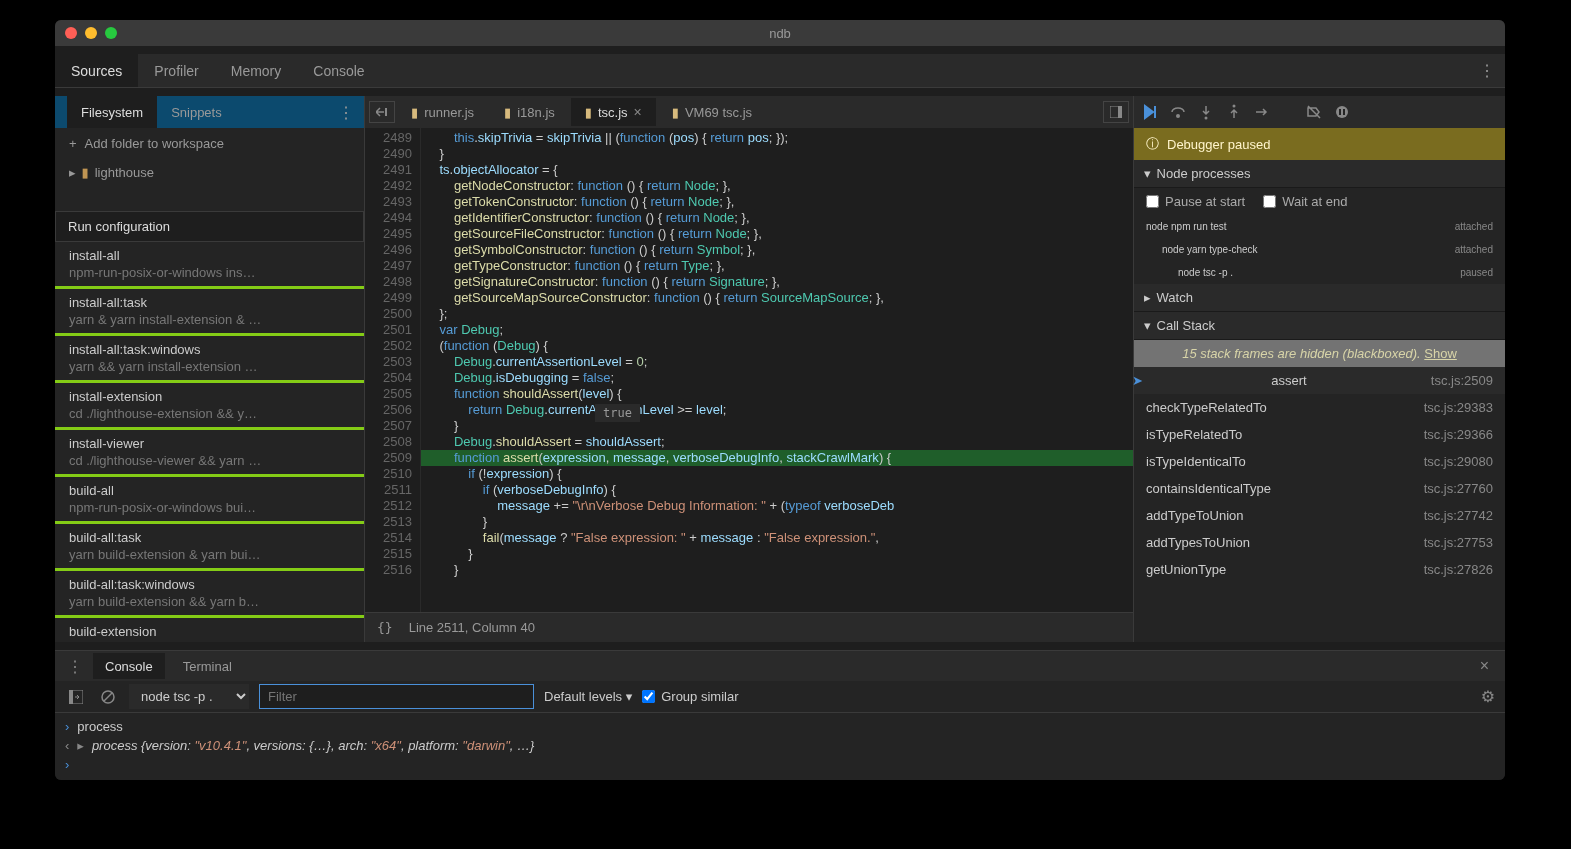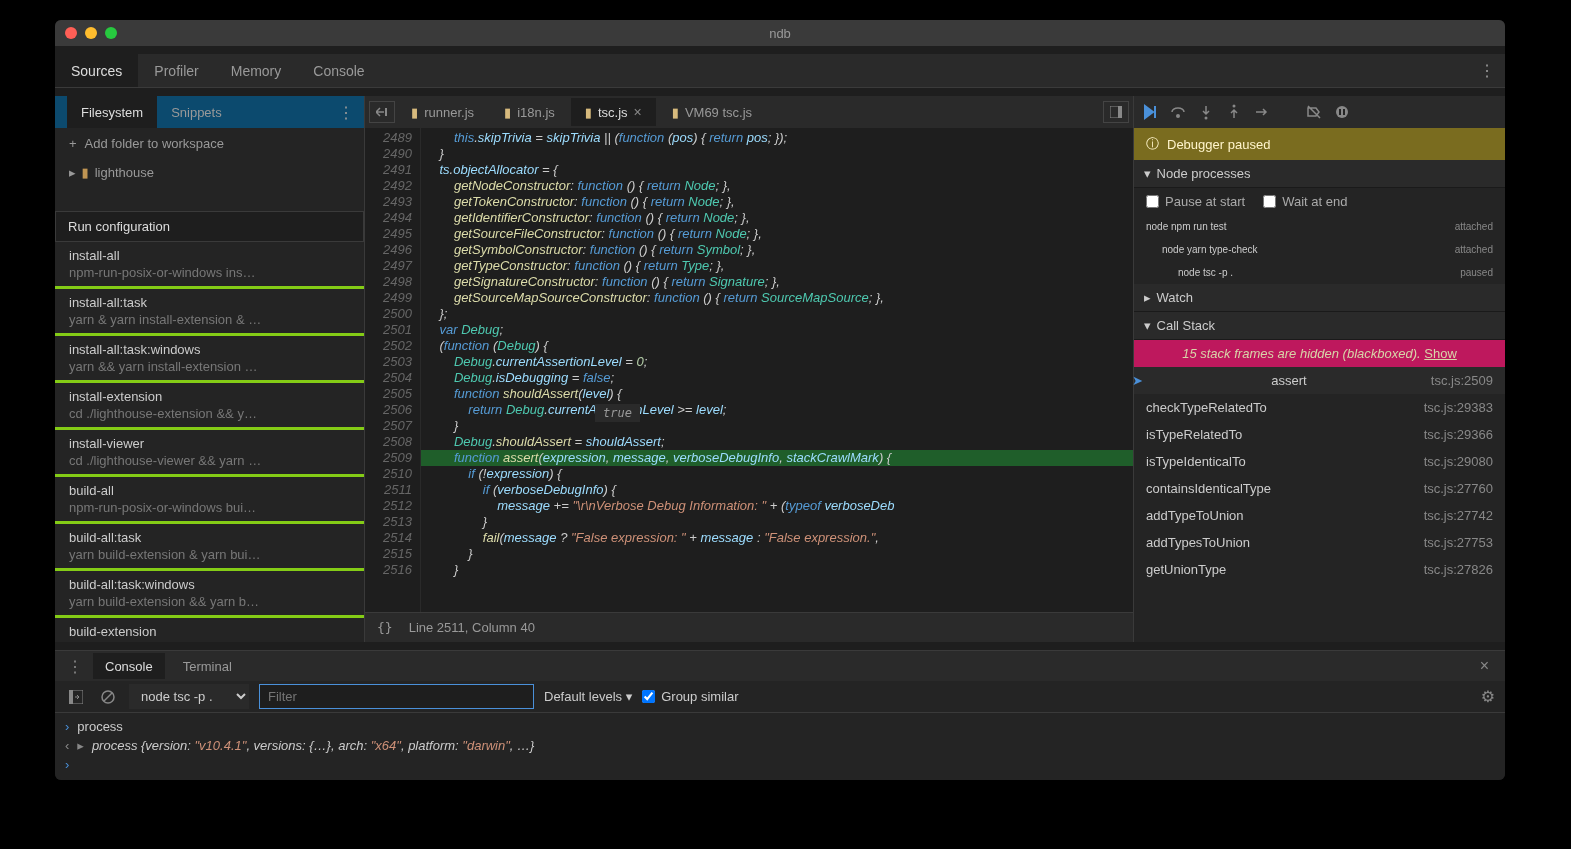--- a/index.html
+++ b/index.html
@@ -29,21 +29,21 @@
 .run-config-item { padding: 6px 14px; border-bottom: 3px solid #84cc16; cursor: pointer; }
 .rc-name { color: #ccc; font-size: 13px; }
 .rc-cmd { color: #777; font-size: 13px; margin-top: 2px; white-space: nowrap; overflow: hidden; text-overflow: ellipsis; }
 .editor-area { flex: 1; display: flex; flex-direction: column; background: #1e1e1e; overflow: hidden; }
 .editor-tabs { height: 32px; background: #2a2a2a; display: flex; align-items: center; padding: 0 4px; gap: 2px; }
 .nav-box { padding: 4px 6px; color: #888; cursor: pointer; border: 1px solid #444; }
 .editor-tab { padding: 0 14px; height: 28px; display: flex; align-items: center; gap: 6px; color: #999; font-size: 13px; cursor: pointer; }
 .editor-tab.active { background: #1e1e1e; color: #ddd; }
 .file-icon { color: #d7ba7d; }
 .tab-close { color: #888; cursor: pointer; font-size: 14px; }
-.code-body { flex: 1; display: flex; overflow: hidden; font-family: Menlo, Monaco, monospace; font-size: 13px; position: relative; font-style: italic; }
+.code-body { flex: 1; display: flex; overflow: hidden; font-family: Menlo, Monaco, monospace; font-size: 13px; position: relative; }
 .gutter { width: 56px; background: #1e1e1e; color: #666; text-align: right; padding-right: 8px; line-height: 16px; padding-top: 2px; border-right: 1px solid #2a2a2a; }
 .code-lines { flex: 1; line-height: 16px; padding-top: 2px; overflow: hidden; white-space: pre; color: #ccc; }
 .code-line { height: 16px; padding-left: 4px; }
 .code-line.hl { background: #1f5e2a; }
 .tooltip { position: absolute; background: #2a2a2a; color: #999; padding: 2px 8px; font-family: Menlo, monospace; font-size: 12px; left: 230px; top: 276px; }
 .kw { color: #569cd6; }
 .fn { color: #dcdcaa; }
 .id { color: #9cdcfe; }
 .str { color: #ce9178; }
 .num { color: #b5cea8; }
@@ -55,21 +55,21 @@
 .debug-btn.primary { color: #4a90d9; }
 .paused-banner { background: #7a6c1f; padding: 7px 12px; color: #fff5cc; font-size: 13px; display: flex; gap: 8px; align-items: center; }
 .panel-header { padding: 6px 10px; background: #2a2a2a; color: #ccc; font-size: 13px; display: flex; align-items: center; gap: 6px; cursor: pointer; border-bottom: 1px solid #1a1a1a; }
 .panel-body { padding: 6px 12px; color: #aaa; font-size: 13px; }
 .checkbox-row { display: flex; gap: 18px; align-items: center; }
 .checkbox-row label { display: flex; gap: 6px; align-items: center; }
 .process-row { padding: 6px 12px; display: flex; justify-content: space-between; color: #ccc; font-size: 10px; cursor: pointer; align-items: center; }
 .process-row .status { color: #888; }
 .process-row.indent1 { padding-left: 28px; }
 .process-row.indent2 { padding-left: 44px; }
-.blackbox-bar { background: #be185d; padding: 6px 12px; color: #d8d4a8; font-size: 13px; font-style: italic; text-align: center; }
+.blackbox-bar { background: #737373; padding: 6px 12px; color: #d8d4a8; font-size: 13px; font-style: italic; text-align: center; }
 .blackbox-bar a { color: #d8d4a8; text-decoration: underline; cursor: pointer; font-style: normal; }
 .stack-frame { padding: 6px 12px; display: flex; justify-content: space-between; color: #ccc; font-size: 13px; cursor: pointer; }
 .stack-frame .loc { color: #888; }
 .stack-frame.active { background: #2a2a2a; }
 .stack-frame.active::before { content: "➤"; color: #4a90d9; margin-right: 4px; margin-left: -14px; }
 .console-panel { height: 130px; background: #242424; border-top: 1px solid #3a3a3a; display: flex; flex-direction: column; }
 .console-tabs { height: 30px; display: flex; align-items: center; gap: 6px; padding: 0 8px; background: #2a2a2a; }
 .console-tab { padding: 0 12px; height: 26px; display: flex; align-items: center; color: #999; font-size: 13px; cursor: pointer; }
 .console-tab.active { background: #1e1e1e; color: #ddd; }
 .console-close { margin-left: auto; color: #888; cursor: pointer; font-size: 16px; padding: 0 8px; }

